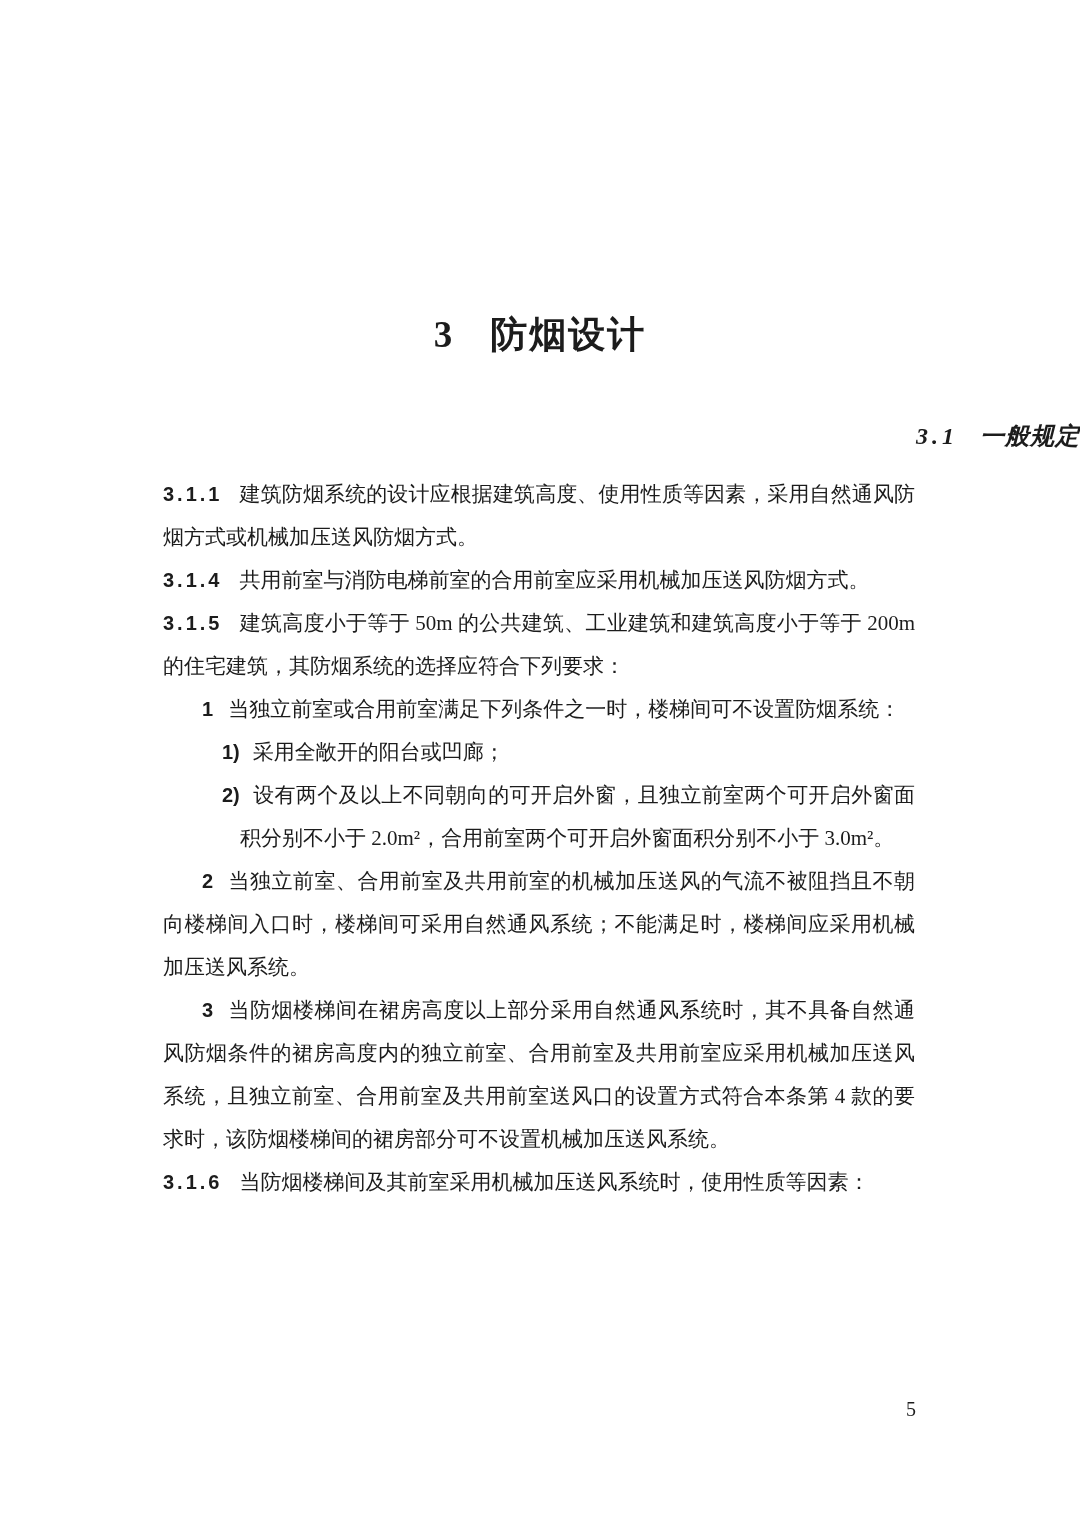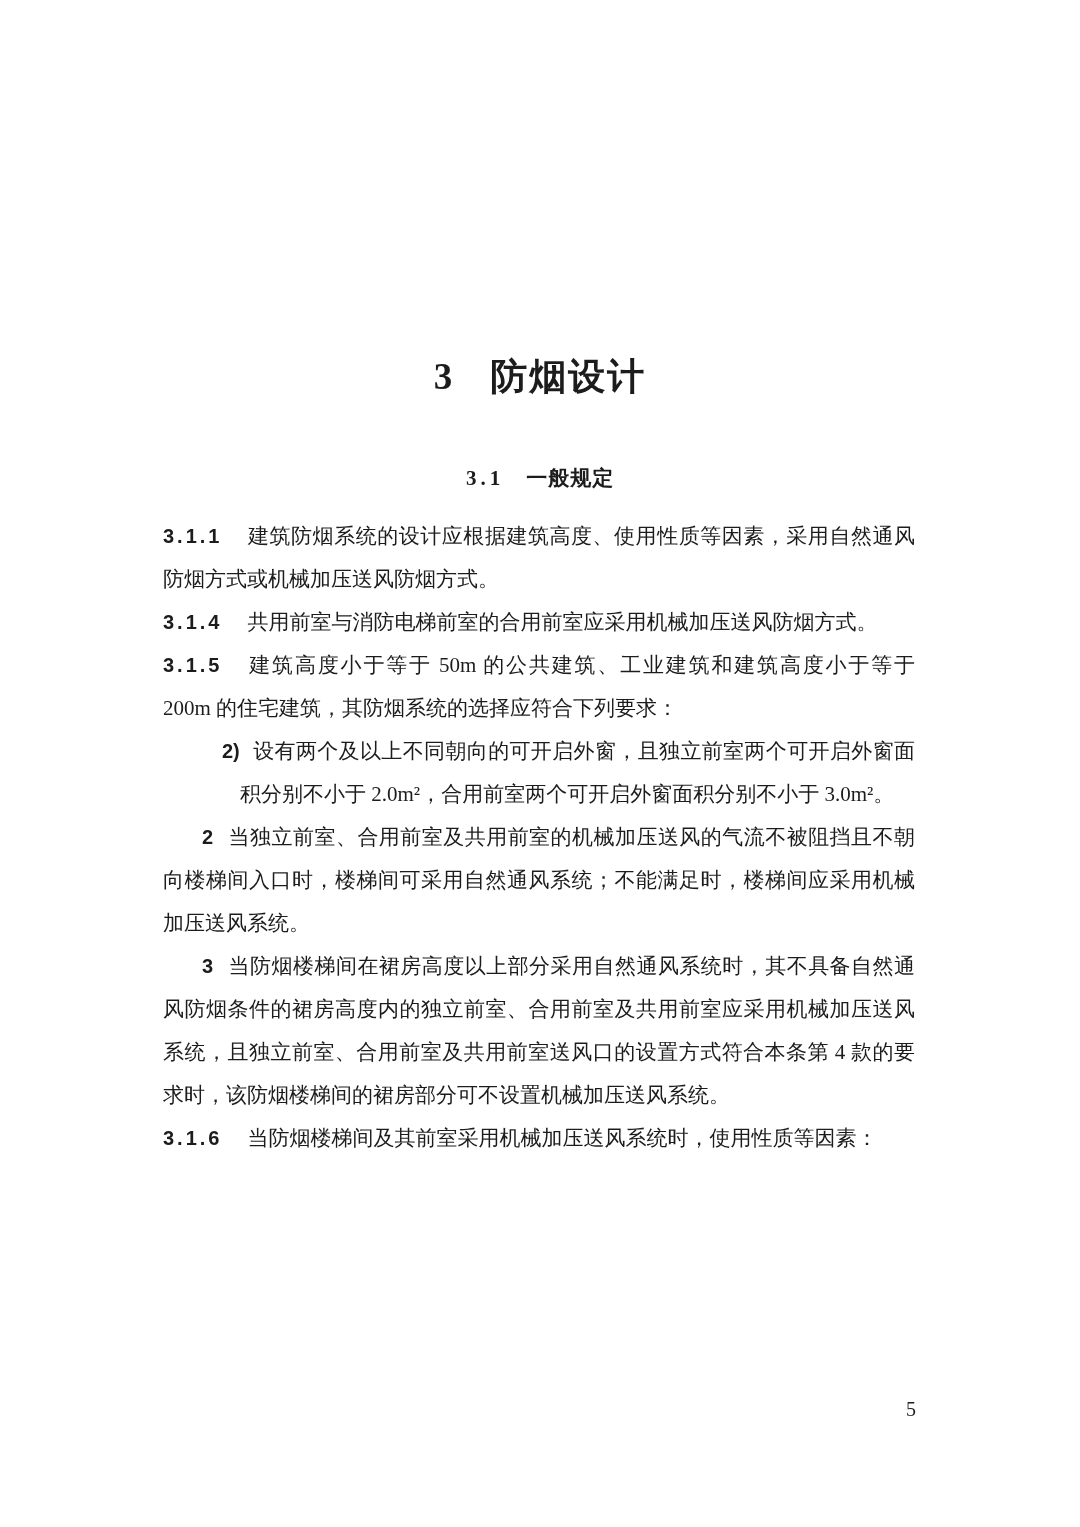--- a/index.html
+++ b/index.html
@@ -17,53 +17,53 @@
     background: #ffffff;
     overflow: hidden;
   }
   .chapter-heading {
     padding-top: 311px;
     text-align: center;
     font-size: 37px;
     line-height: 48px;
     font-weight: 700;
     letter-spacing: 2px;
-    margin-top: 42px;
   }
   .chapter-heading .ch-num {
     font-family: "Liberation Serif", "DejaVu Serif", serif;
     margin-right: 36px;
   }
   .section-heading {
     margin-top: 62px;
-    text-align: center;
-    font-size: 21px;
+    text-align: right;
+    font-size: 24px;
     line-height: 30px;
     font-weight: 700;
     letter-spacing: 1px;
+    font-style: italic;
   }
   .section-heading .sec-num {
     letter-spacing: 4px;
     margin-right: 22px;
   }
   .body-text {
     margin: 22px 165px 0 163px;
     font-size: 21px;
     line-height: 43px;
     text-align: justify;
   }
   .body-text p { margin: 0; }
   .num {
     font-family: "Liberation Sans", "DejaVu Sans", sans-serif;
     font-weight: 700;
     font-size: 20px;
   }
   .clause > .num {
     letter-spacing: 3px;
-    margin-right: 25px;
+    margin-right: 17px;
   }
   .item { text-indent: 39px; }
   .item > .num { margin-right: 15px; }
   .subitem {
     padding-left: 77px;
     text-indent: -18px;
   }
   .subitem > .num { margin-right: 13px; }
   .page-number {
     position: absolute;
@@ -86,21 +86,23 @@
   <div class="body-text">
 
     <p class="clause"><span class="num">3.1.1</span><span>建筑防烟系统的设计应根据建筑高度、使用性质等因素，采用自然通风防烟方式或机械加压送风防烟方式。</span></p>
 
 
 
     <p class="clause"><span class="num">3.1.4</span><span>共用前室与消防电梯前室的合用前室应采用机械加压送风防烟方式。</span></p>
 
     <p class="clause"><span class="num">3.1.5</span><span>建筑高度小于等于 50m 的公共建筑、工业建筑和建筑高度小于等于 200m 的住宅建筑，其防烟系统的选择应符合下列要求：</span></p>
 
+    <p class="item"><span class="num">1</span><span>当独立前室或合用前室满足下列条件之一时，楼梯间可不设置防烟系统：</span></p>
 
+    <p class="subitem"><span class="num">1)</span><span>采用全敞开的阳台或凹廊；</span></p>
 
     <p class="subitem"><span class="num">2)</span><span>设有两个及以上不同朝向的可开启外窗，且独立前室两个可开启外窗面积分别不小于 2.0m²，合用前室两个可开启外窗面积分别不小于 3.0m²。</span></p>
 
     <p class="item"><span class="num">2</span><span>当独立前室、合用前室及共用前室的机械加压送风的气流不被阻挡且不朝向楼梯间入口时，楼梯间可采用自然通风系统；不能满足时，楼梯间应采用机械加压送风系统。</span></p>
 
     <p class="item"><span class="num">3</span><span>当防烟楼梯间在裙房高度以上部分采用自然通风系统时，其不具备自然通风防烟条件的裙房高度内的独立前室、合用前室及共用前室应采用机械加压送风系统，且独立前室、合用前室及共用前室送风口的设置方式符合本条第 4 款的要求时，该防烟楼梯间的裙房部分可不设置机械加压送风系统。</span></p>
 
     <p class="clause"><span class="num">3.1.6</span><span>当防烟楼梯间及其前室采用机械加压送风系统时，使用性质等因素：</span></p>
 
 

